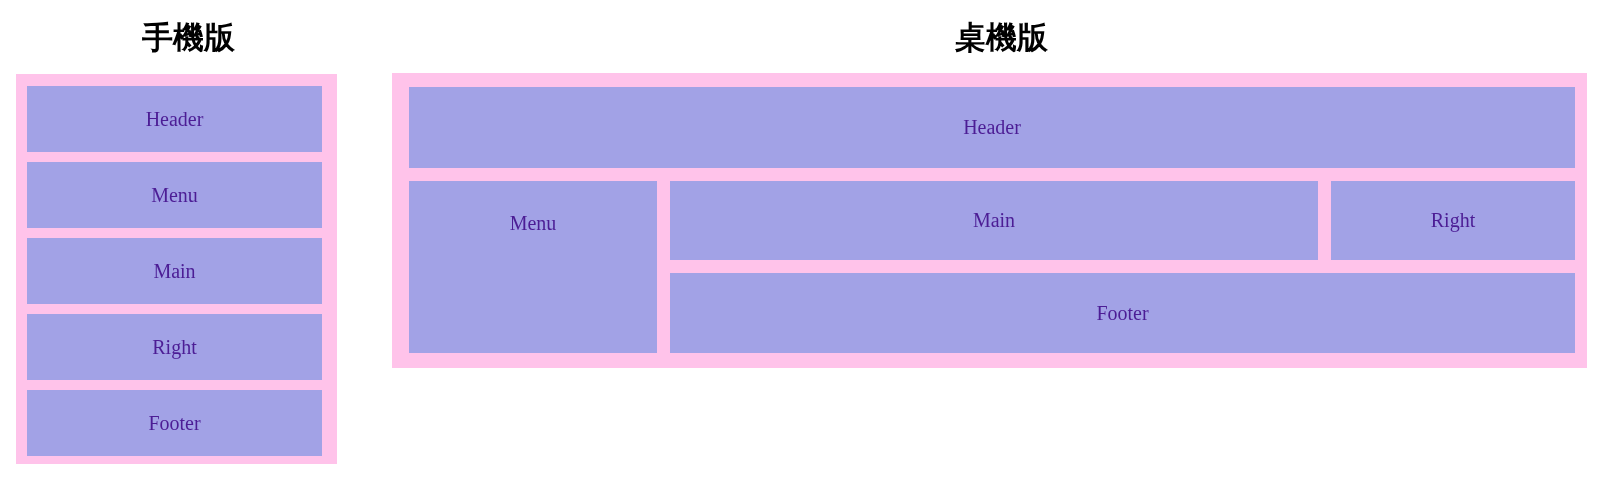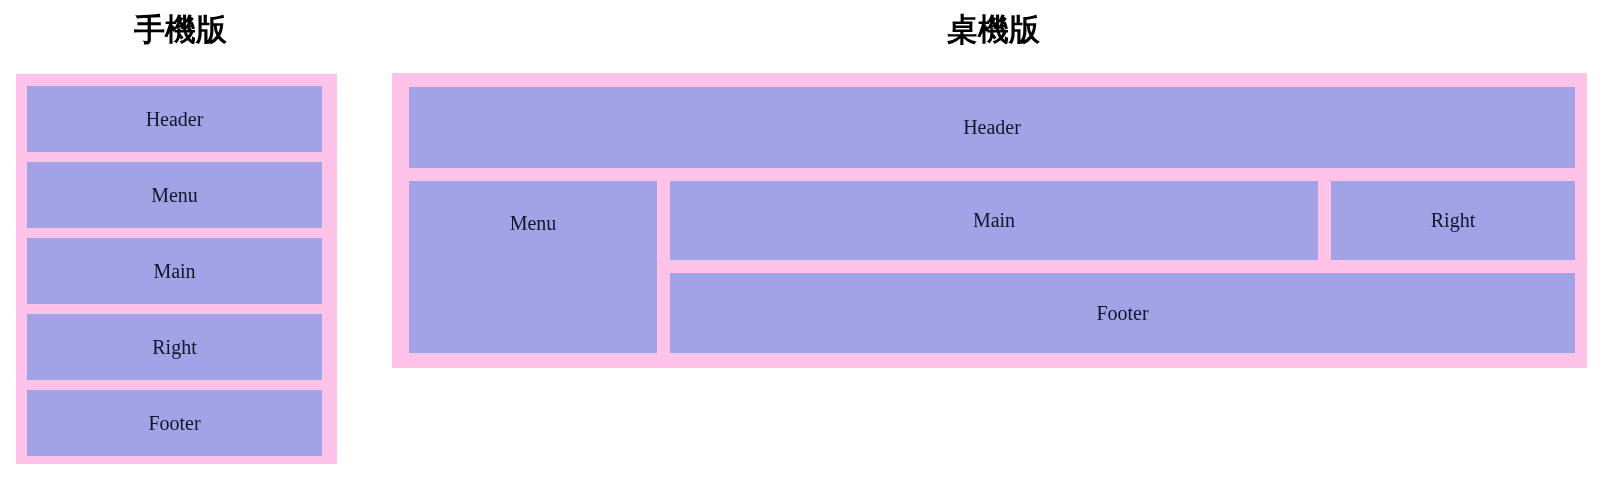--- a/index.html
+++ b/index.html
@@ -10,21 +10,21 @@
   body {
     width: 1600px;
     height: 489px;
     position: relative;
     font-family: "Liberation Serif", serif;
     color: #000000;
   }
   .section-title {
     position: absolute;
     top: 6px;
-    margin: 4px;
+    margin: 12px;
     text-align: center;
     font-family: "Liberation Sans", sans-serif;
     font-weight: 700;
     font-size: 31px;
     line-height: 40px;
     color: #000000;
   }
   #mobile-title { left: 16px; width: 321px; }
   #desktop-title { left: 392px; width: 1195px; text-align: center; }
 
@@ -59,21 +59,21 @@
     row-gap: 13px;
     padding: 14px 12px 14px 17px;
   }
   .block {
     background: #a2a2e6;
     display: flex;
     align-items: center;
     justify-content: center;
     font-family: "Liberation Serif", serif;
     font-size: 20px;
-    color: #0f172a;
+    color: #4c1d95;
     box-sizing: border-box;
   }
   #d-header { grid-column: 1 / 4; grid-row: 1; }
   #d-menu   {
     grid-column: 1;
     grid-row: 2 / 4;
     align-items: flex-start;
     padding-top: 31px;
   }
   #d-main   { grid-column: 2; grid-row: 2; }

